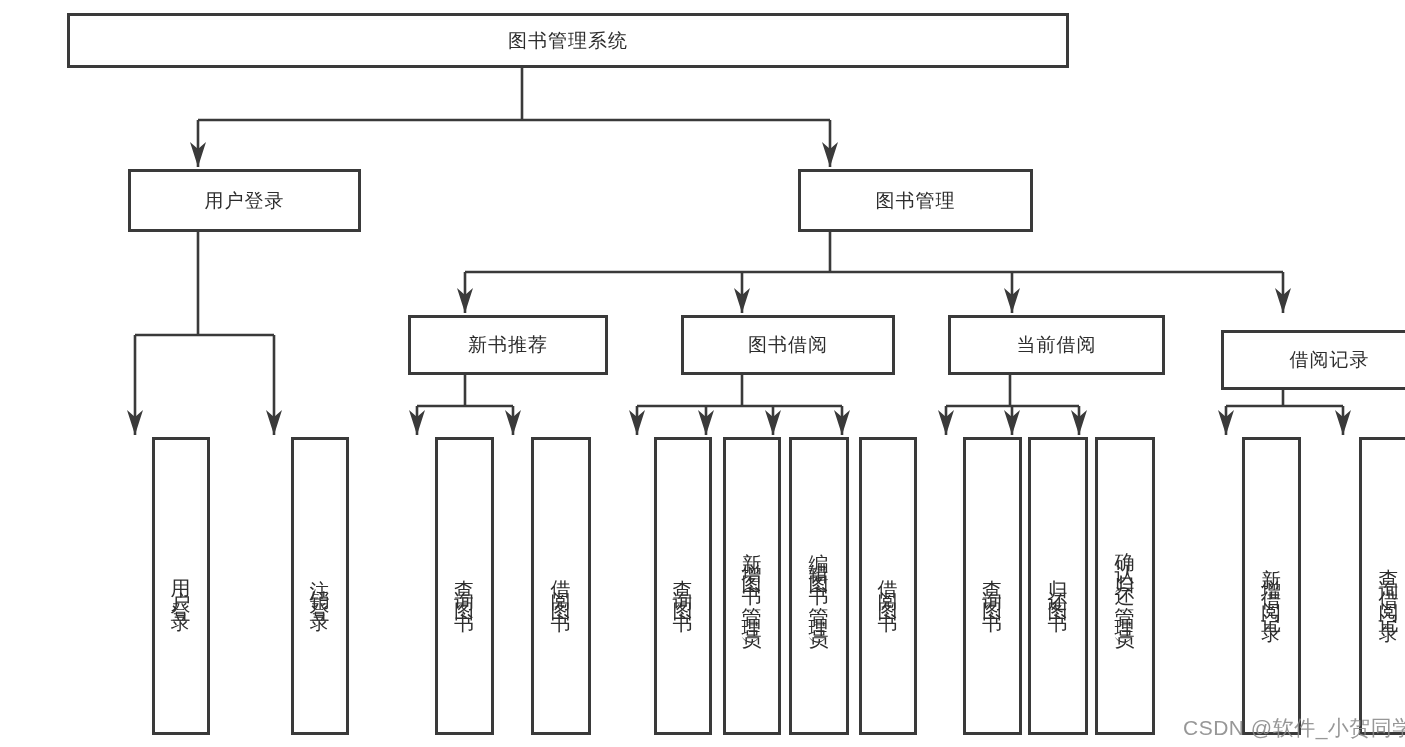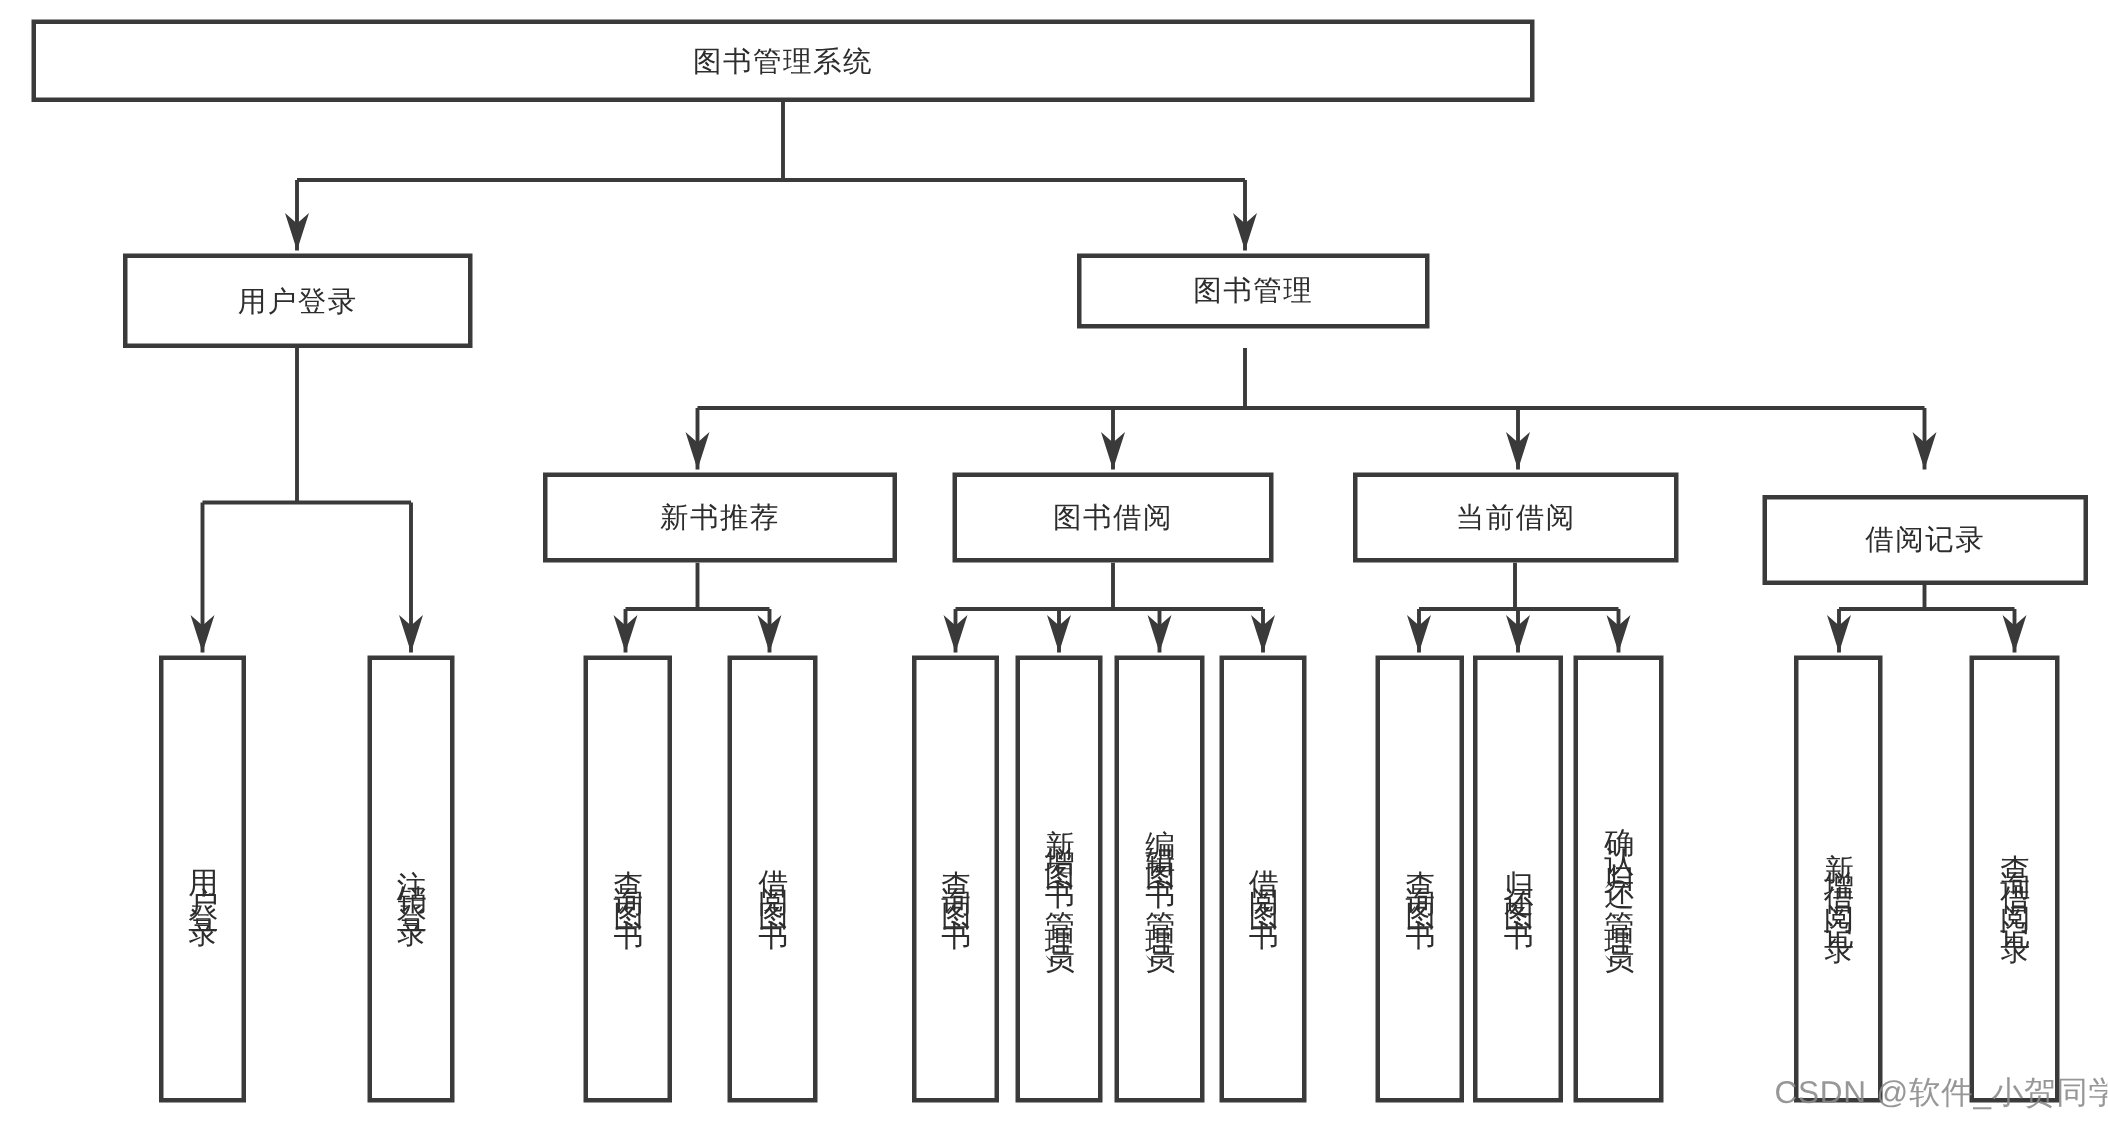--- a/index.html
+++ b/index.html
@@ -15,20 +15,21 @@
     position:absolute;
     background:#ffffff;
     border:3px solid #3a3a3a;
     box-sizing:border-box;
     display:flex; align-items:center; justify-content:center;
     font-size:19px;
     color:#2d2d2d;
     letter-spacing:1px;
     z-index:2;
     white-space:nowrap;
+    margin-left:46px;
   }
   .vbox {
     writing-mode:vertical-lr;
     text-orientation:mixed;
     font-size:20px;
     letter-spacing:11px;
     line-height:1;
     white-space:normal;
   }
   .watermark {
@@ -92,26 +93,26 @@
       <path d="M1283,375 V406"></path>
       <path d="M1226,406 H1343"></path>
       <line x1="1226" y1="406" x2="1226" y2="435" marker-end="url(#arrow)"></line>
       <line x1="1343" y1="406" x2="1343" y2="435" marker-end="url(#arrow)"></line>
     </g>
   </svg>
 
   <div class="box" style="left:21px; top:13px; width:1002px; height:55px;">图书管理系统</div>
 
   <div class="box" style="left:82px; top:169px; width:233px; height:63px;">用户登录</div>
-  <div class="box" style="left:718px; top:169px; width:235px; height:50px;">图书管理</div>
+  <div class="box" style="left:752px; top:169px; width:235px; height:63px;">图书管理</div>
 
   <div class="box vbox" style="left:106px; top:437px; width:58px; height:298px;">用户登录</div>
   <div class="box vbox" style="left:245px; top:437px; width:58px; height:298px;">注销登录</div>
 
-  <div class="box" style="left:362px; top:315px; width:236px; height:60px;text-align:center;">新书推荐</div>
+  <div class="box" style="left:362px; top:315px; width:200px; height:60px;text-align:center;">新书推荐</div>
   <div class="box" style="left:635px; top:315px; width:214px; height:60px;font-family:Liberation Serif, serif;">图书借阅</div>
   <div class="box" style="left:902px; top:315px; width:217px; height:60px;font-family:Liberation Serif, serif;">当前借阅</div>
   <div class="box" style="left:1175px; top:330px; width:217px; height:60px;font-family:Liberation Mono, monospace;">借阅记录</div>
 
   <div class="box vbox" style="left:389px; top:437px; width:59px; height:298px;">查询图书</div>
   <div class="box vbox" style="left:485px; top:437px; width:60px; height:298px;">借阅图书</div>
 
   <div class="box vbox" style="left:608px; top:437px; width:58px; height:298px;">查询图书</div>
   <div class="box vbox" style="left:677px; top:437px; width:58px; height:298px;">新增图书（管理员）</div>
   <div class="box vbox" style="left:743px; top:437px; width:60px; height:298px;">编辑图书（管理员）</div>

